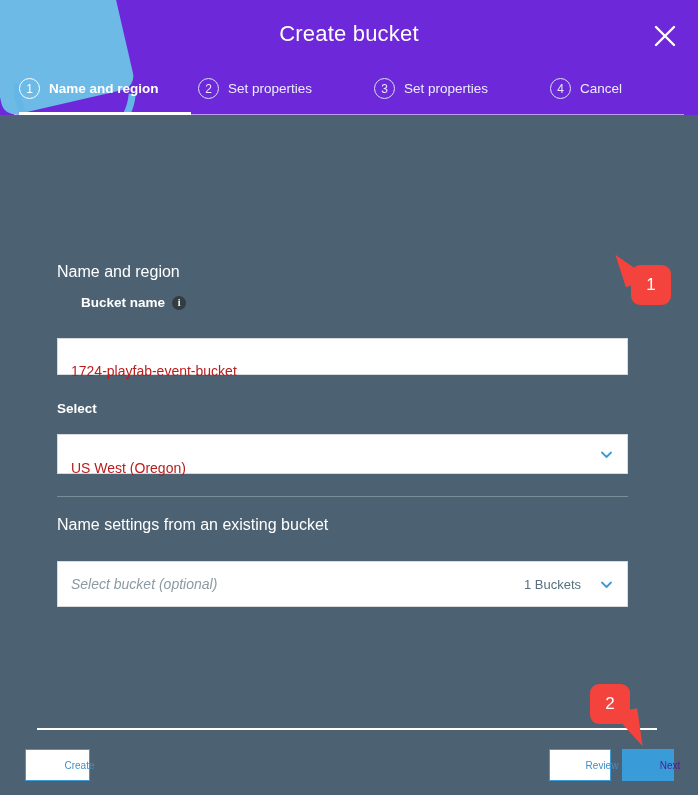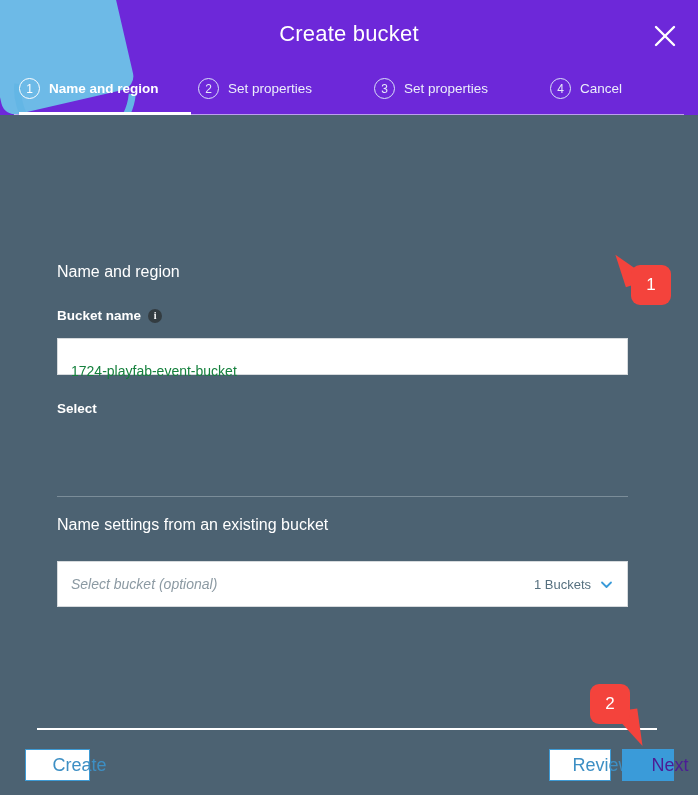--- a/index.html
+++ b/index.html
@@ -175,26 +175,26 @@
     background: #ffffff;
     border: 1px solid #d6dadd;
     box-sizing: border-box;
     display: flex;
     align-items: center;
     font-size: 14px;
     color: #58707e;
     padding: 0 13px;
   }
   .textbox .placeholder { color: #8c9aa3; font-style: italic; }
-  .textbox .value { color: #15803d; margin-top: 28px; }
+  .textbox .value { color: #b91c1c; margin-top: 28px; }
   .dropdown-right {
     margin-left: auto;
     display: flex;
     align-items: center;
-    gap: 8px;
+    gap: 18px;
     color: #56707f;
     font-size: 13px;
   }
   .chevron {
     width: 15px;
     height: 15px;
     flex: 0 0 auto;
   }
 
   .divider {
@@ -214,21 +214,21 @@
     height: 2px;
     background: #ffffff;
   }
   .btn {
     position: absolute;
     height: 32px;
     box-sizing: border-box;
     display: flex;
     align-items: center;
     justify-content: center;
-    font-size: 18px;
+    font-size: 10px;
     cursor: pointer;
     padding-left: 44px;
   }
   .btn-outline {
     background: #ffffff;
     border: 1px solid #3d9ad4;
     color: #3d8fc4;
   }
   .btn-primary {
     background: #3a9bd9;
@@ -315,33 +315,43 @@
         <span class="step-num">4</span>
         <span class="step-label">Cancel</span>
       </div>
     </div>
   </div>
 
   <div id="body">
 
     <div class="section-title" style="top:148px;">Name and region</div>
 
-    <div class="field-label" style="top:193px;">
+    <div class="field-label" style="top:180px;margin-left:24px;">
       <span>Bucket name</span>
       <span class="info-icon">i</span>
     </div>
 
     <div class="textbox" style="top:223px;">
       <span class="value">1724-playfab-event-bucket</span>
     </div>
 
     <div class="field-label" style="top:286px;">
       <span>Select</span>
     </div>
 
+    <div class="textbox" style="top:319px;height:40px;">
+      <span class="value">US West (Oregon)</span>
+      <span class="dropdown-right">
+        <span class="chevron">
+          <svg width="15" height="15" viewBox="0 0 15 15">
+            <polyline points="3,5.5 7.5,10 12,5.5" fill="none" stroke="#3a9bd9" stroke-width="1.8" stroke-linecap="round" stroke-linejoin="round"></polyline>
+          </svg>
+        </span>
+      </span>
+    </div>
 
     <div class="divider" style="top:381px;"></div>
 
     <div class="section-title" style="top:401px;">Name settings from an existing bucket</div>
 
     <div class="textbox" style="top:446px;height:46px;">
       <span class="placeholder">Select bucket (optional)</span>
       <span class="dropdown-right">
         <span>1 Buckets</span>
         <span class="chevron">

